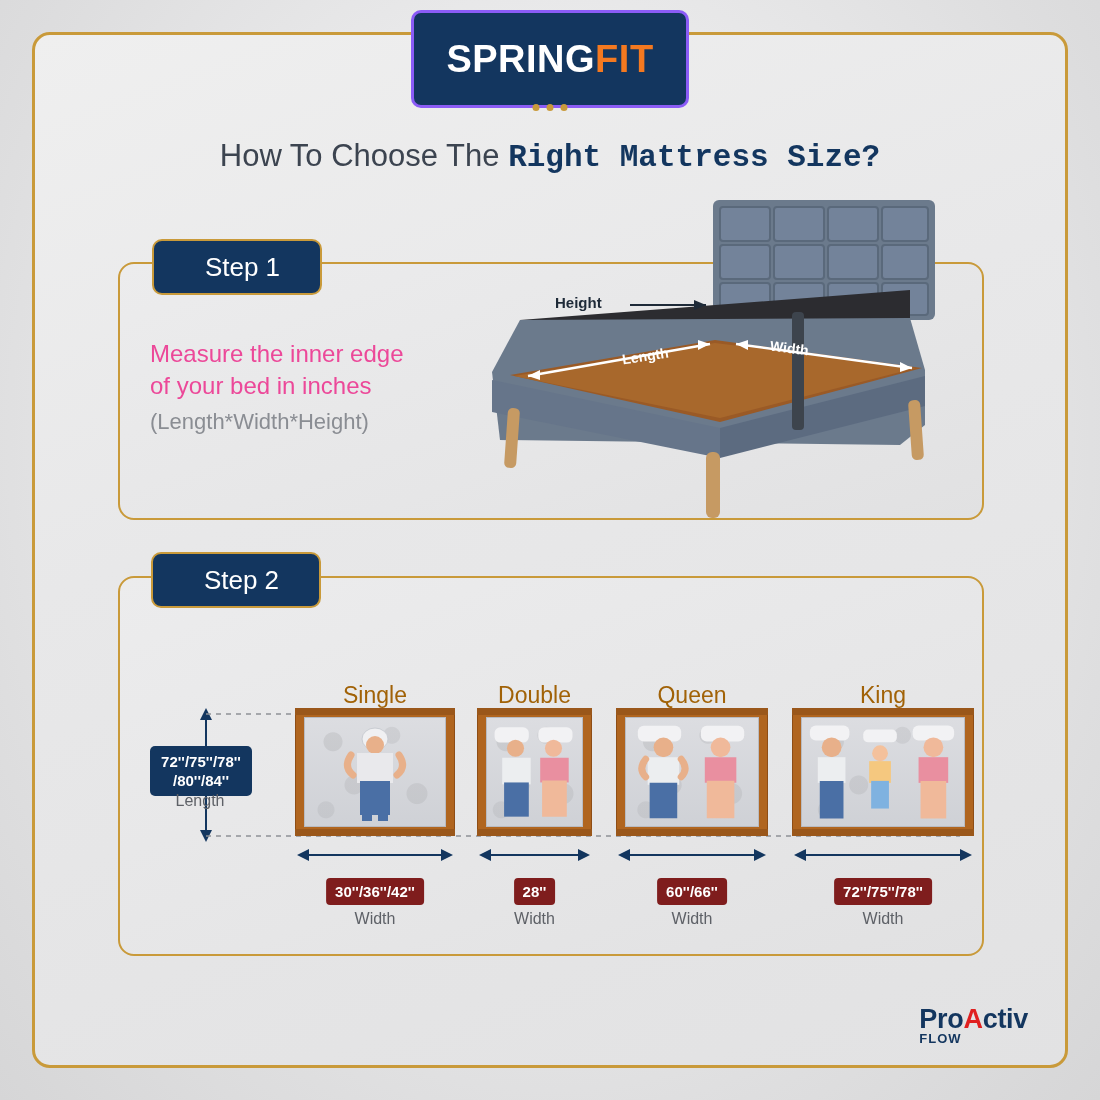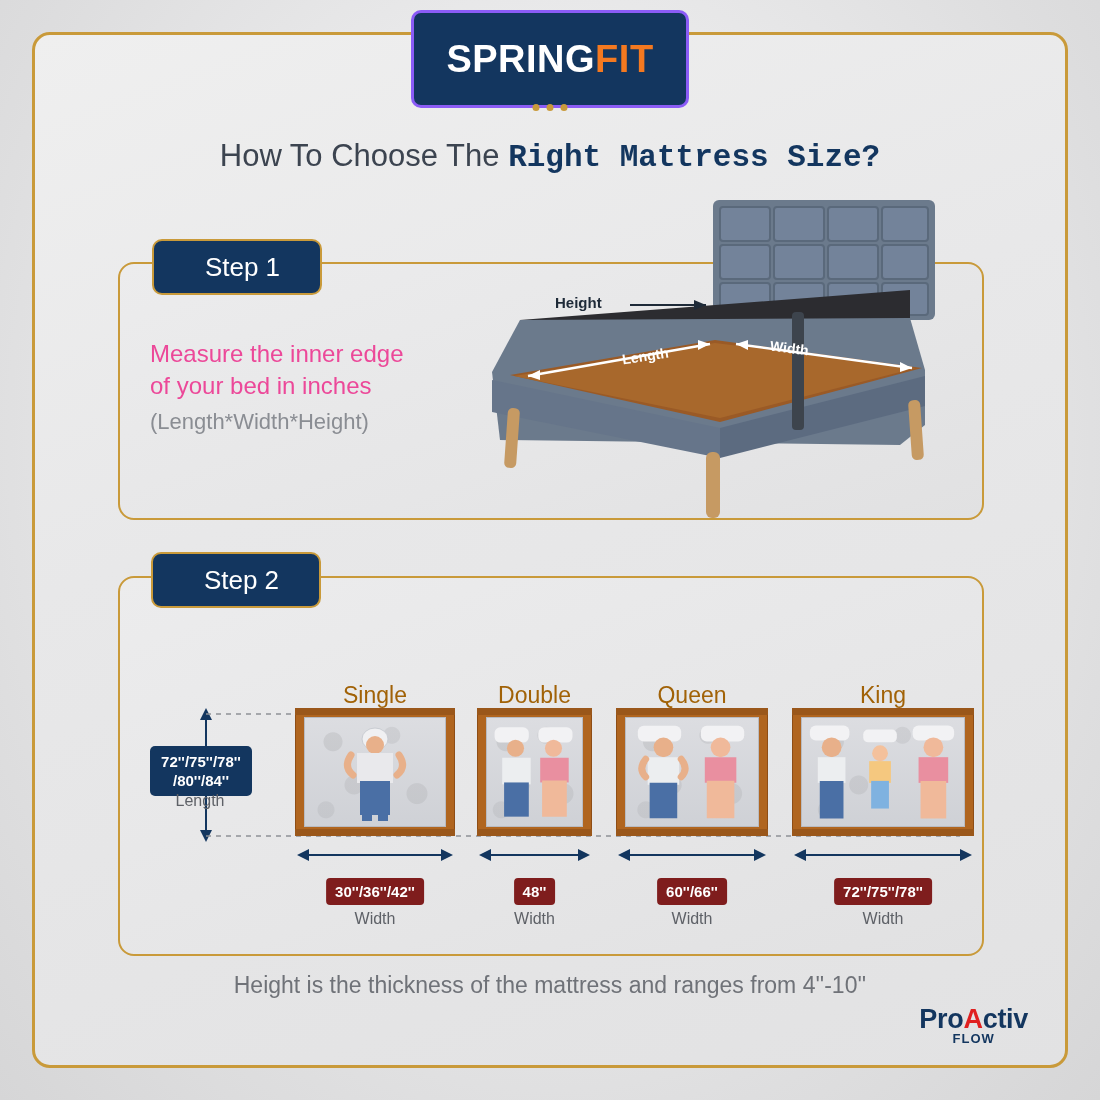--- a/index.html
+++ b/index.html
@@ -103,21 +103,21 @@
     font-size:15px;font-weight:bold;text-align:center;padding:6px 8px;line-height:19px;width:86px;
   }
   .len-cap{position:absolute;left:150px;top:792px;width:100px;text-align:center;color:#5e6167;font-size:16px;}
 
   .footnote{
     position:absolute;left:0;right:0;top:972px;text-align:center;color:#6f7278;font-size:23px;
   }
   .proactiv{position:absolute;right:72px;top:1004px;font-size:27px;font-weight:bold;color:#13365f;letter-spacing:-.3px;margin-left:16px;}
   .proactiv .a{color:#e02020;}
   .proactiv .activ{color:#13365f;}
-  .proactiv .flow{display:block;text-align:center;font-size:13px;letter-spacing:1px;color:#13365f;margin-top:-4px;}
+  .proactiv .flow{display:block;text-align:left;font-size:13px;letter-spacing:1px;color:#13365f;margin-top:-4px;}
 </style>
 </head>
 <body>
 
 <div class="page">
 
   <div class="gold-frame"></div>
 
   <div class="logo-badge">
     <span class="logo-text"><span>SPRING</span><span class="orange">FIT</span></span>
@@ -253,21 +253,21 @@
             <path d="M56,38 h30 v26 h-30 z" fill="#e98fa0"></path>
             <path d="M58,62 h26 v38 h-26 z" fill="#f0b99a"></path>
           </svg>
         </div>
       </div>
       <svg style="position:absolute;left:0;top:172px;" width="115" height="22">
         <path d="M8,11 L107,11" stroke="#13365f" stroke-width="2"></path>
         <polygon points="2,11 14,5 14,17" fill="#13365f"></polygon>
         <polygon points="113,11 101,5 101,17" fill="#13365f"></polygon>
       </svg>
-      <div class="wlabel">48''</div>
+      <div class="wlabel">28''</div>
       <div class="wcap">Width</div>
     </div>
 
     <div class="mat-col" style="left:466px;width:152px;">
       <div class="mat-name">Queen</div>
       <div class="mat-box">
         <div class="mat-inner">
           <svg width="100%" height="100%" viewBox="0 0 134 106">
             <rect x="12" y="6" width="44" height="16" rx="6" fill="#f2f2f4"></rect>
             <rect x="76" y="6" width="44" height="16" rx="6" fill="#f2f2f4"></rect>
@@ -315,20 +315,19 @@
         <path d="M8,11 L174,11" stroke="#13365f" stroke-width="2"></path>
         <polygon points="2,11 14,5 14,17" fill="#13365f"></polygon>
         <polygon points="180,11 168,5 168,17" fill="#13365f"></polygon>
       </svg>
       <div class="wlabel">72''/75''/78''</div>
       <div class="wcap">Width</div>
     </div>
 
   </div>
 
-  <div class="footnote">Height is the thickness of the mattress and ranges from 4''-10''</div>
 
   <div class="proactiv">
     <span>Pro</span><span class="a">A</span><span class="activ">ctiv</span>
     <span class="flow">FLOW</span>
   </div>
 
 </div>
 
 </body></html>

